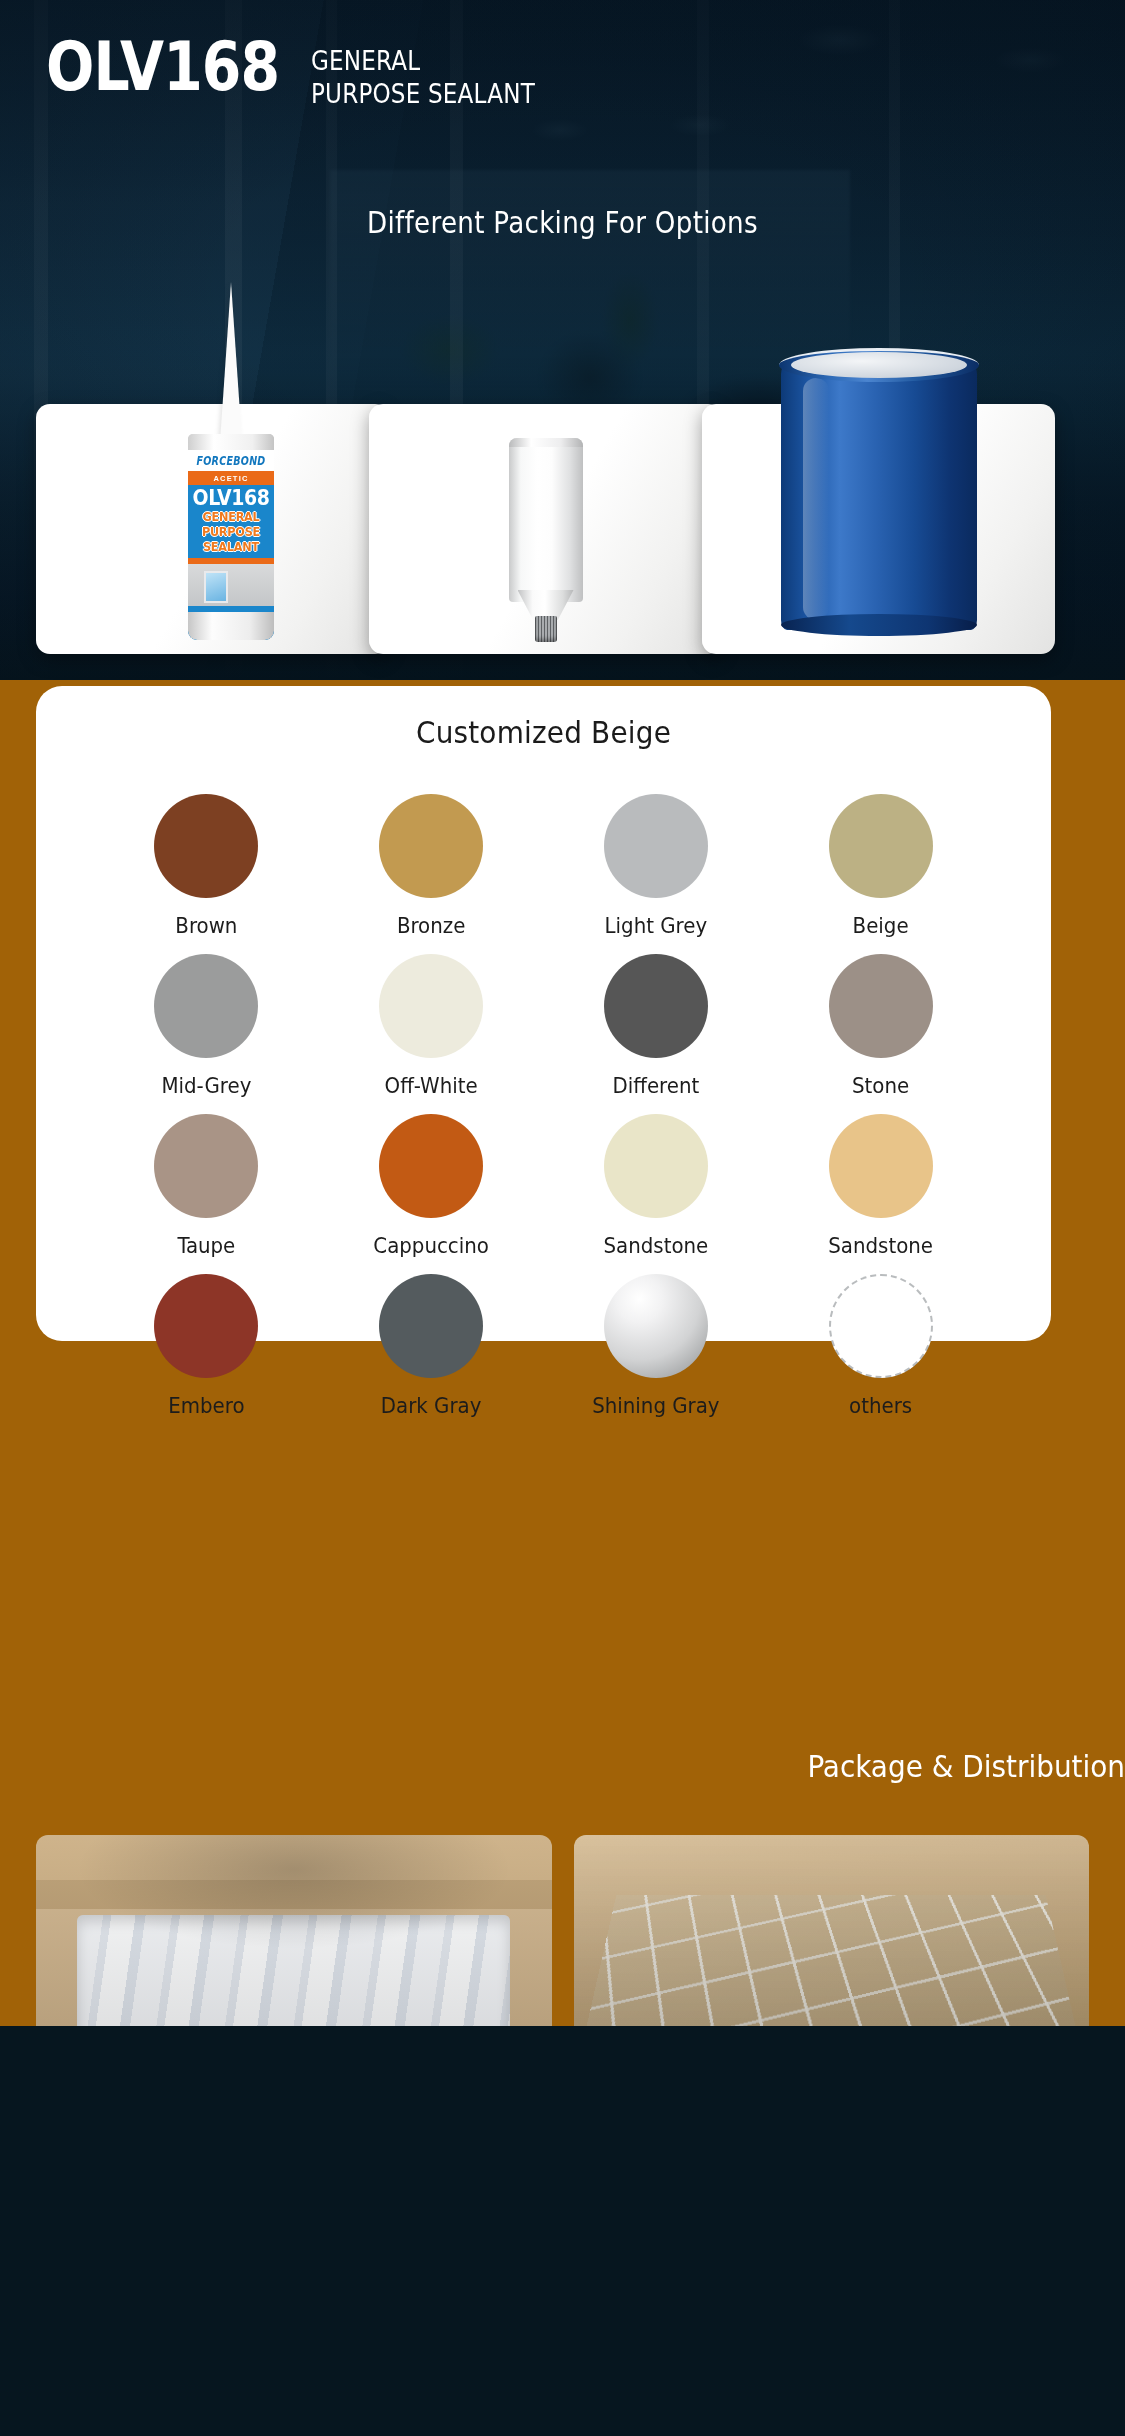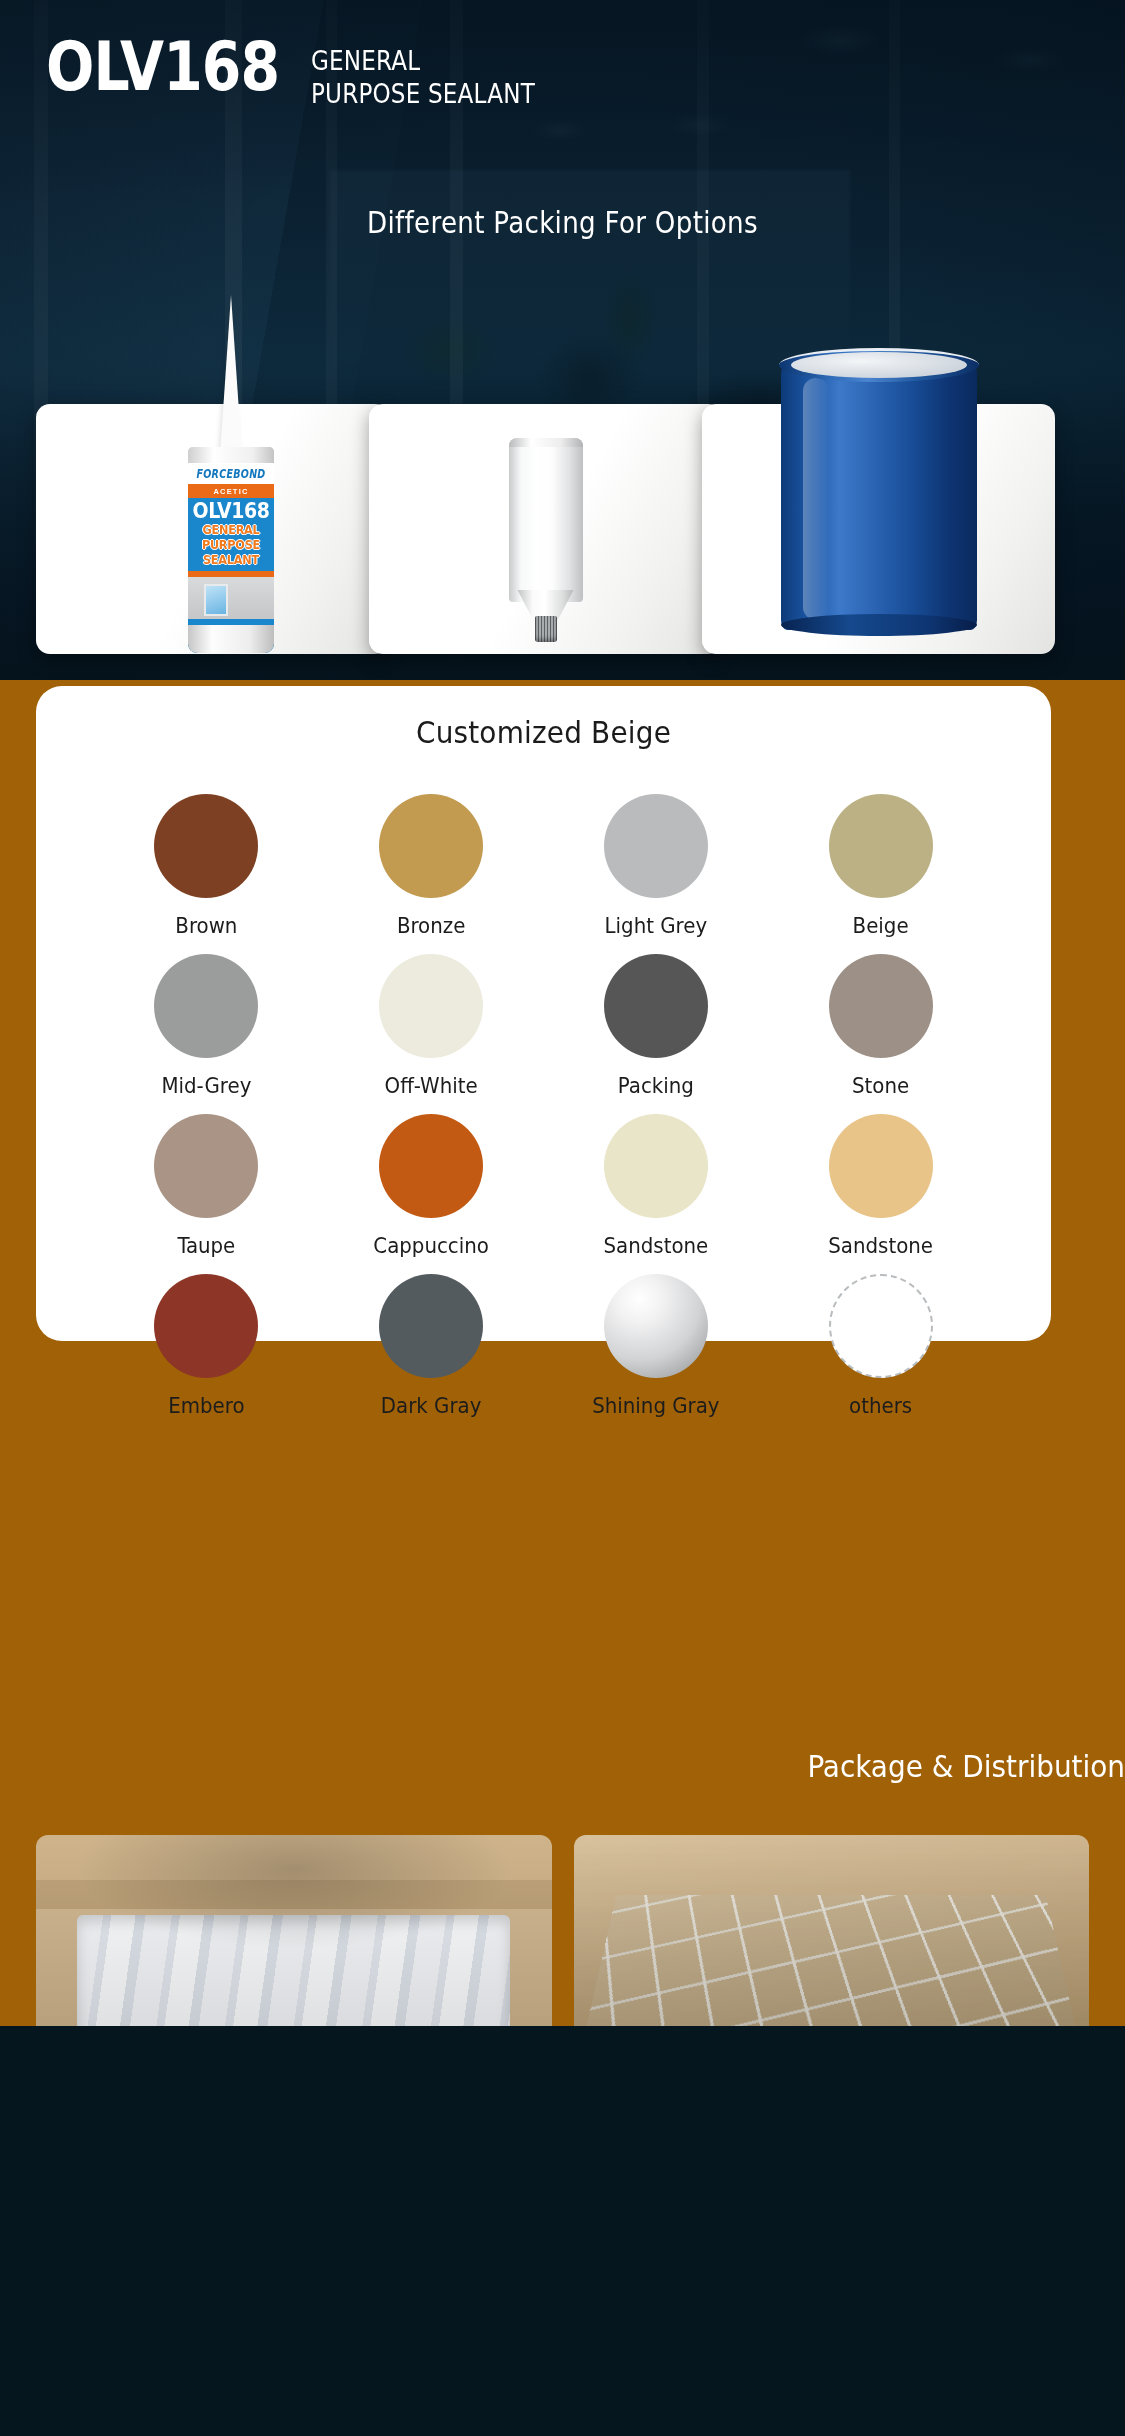--- a/index.html
+++ b/index.html
@@ -136,21 +136,21 @@
     background: linear-gradient(120deg, #ffffff 0%, #ffffff 52%, #f2f2f1 78%, #e3e3e2 100%);
     border-radius: 14px;
     box-shadow: 0 6px 18px rgba(0,0,0,.35);
   }
   .pack-card:nth-child(2) { margin-left: -20px; z-index: 2; }
   .pack-card:nth-child(3) { margin-left: -20px; z-index: 3; }
 
   
   .cartridge {
     position: absolute;
-    left: 152px; bottom: 1px;
+    left: 152px; bottom: 14px;
     width: 86px; height: 358px;
     z-index: 9;
   }
   .cart-nozzle {
     position: absolute; left: 50%; top: 0;
     transform: translateX(-50%);
     width: 0; height: 0;
     border-left: 11px solid transparent;
     border-right: 11px solid transparent;
     border-bottom: 160px solid #fbfbfb;
@@ -527,21 +527,21 @@
       <div class="swatch-cell">
         <div class="swatch" style="background: rgb(155, 156, 156);"></div>
         <div class="swatch-label">Mid-Grey</div>
       </div>
       <div class="swatch-cell">
         <div class="swatch" style="background: rgb(237, 235, 221);"></div>
         <div class="swatch-label">Off-White</div>
       </div>
       <div class="swatch-cell">
         <div class="swatch" style="background: rgb(86, 86, 86);"></div>
-        <div class="swatch-label">Packing</div>
+        <div class="swatch-label">Different</div>
       </div>
       <div class="swatch-cell">
         <div class="swatch" style="background: rgb(156, 144, 135);"></div>
         <div class="swatch-label">Stone</div>
       </div>
 
       <div class="swatch-cell">
         <div class="swatch" style="background: rgb(169, 148, 134);"></div>
         <div class="swatch-label">Taupe</div>
       </div>

